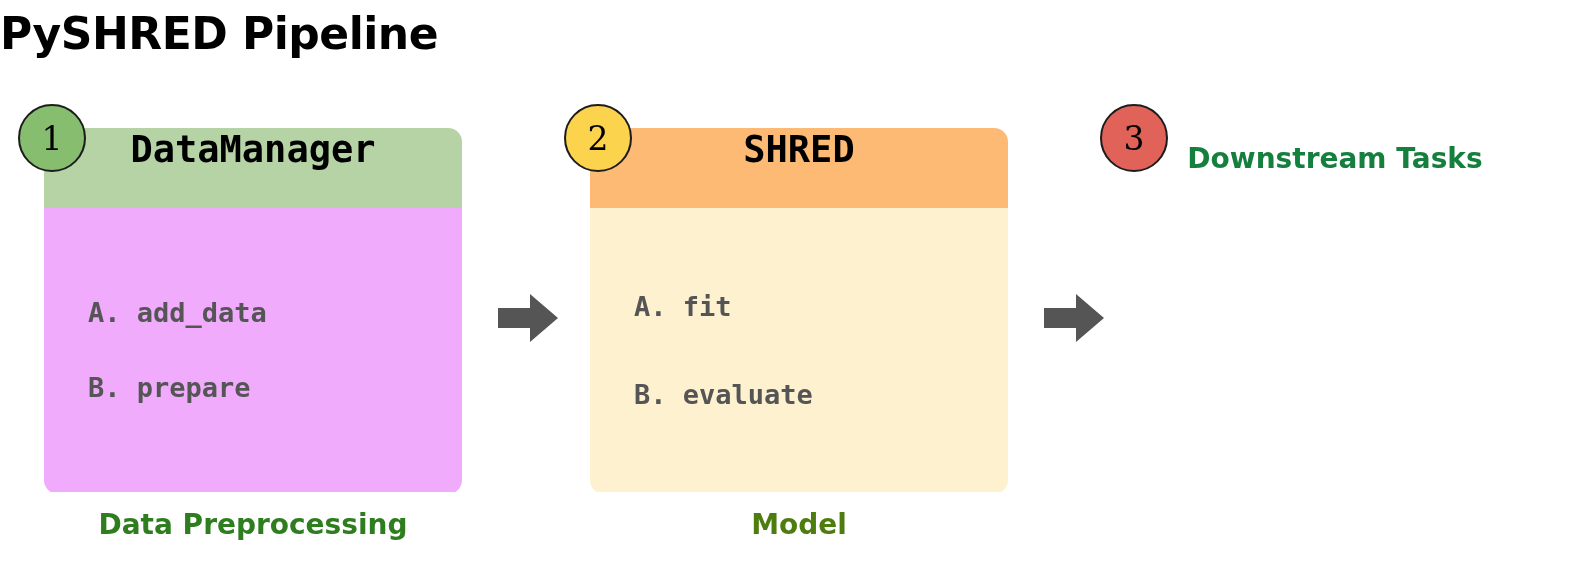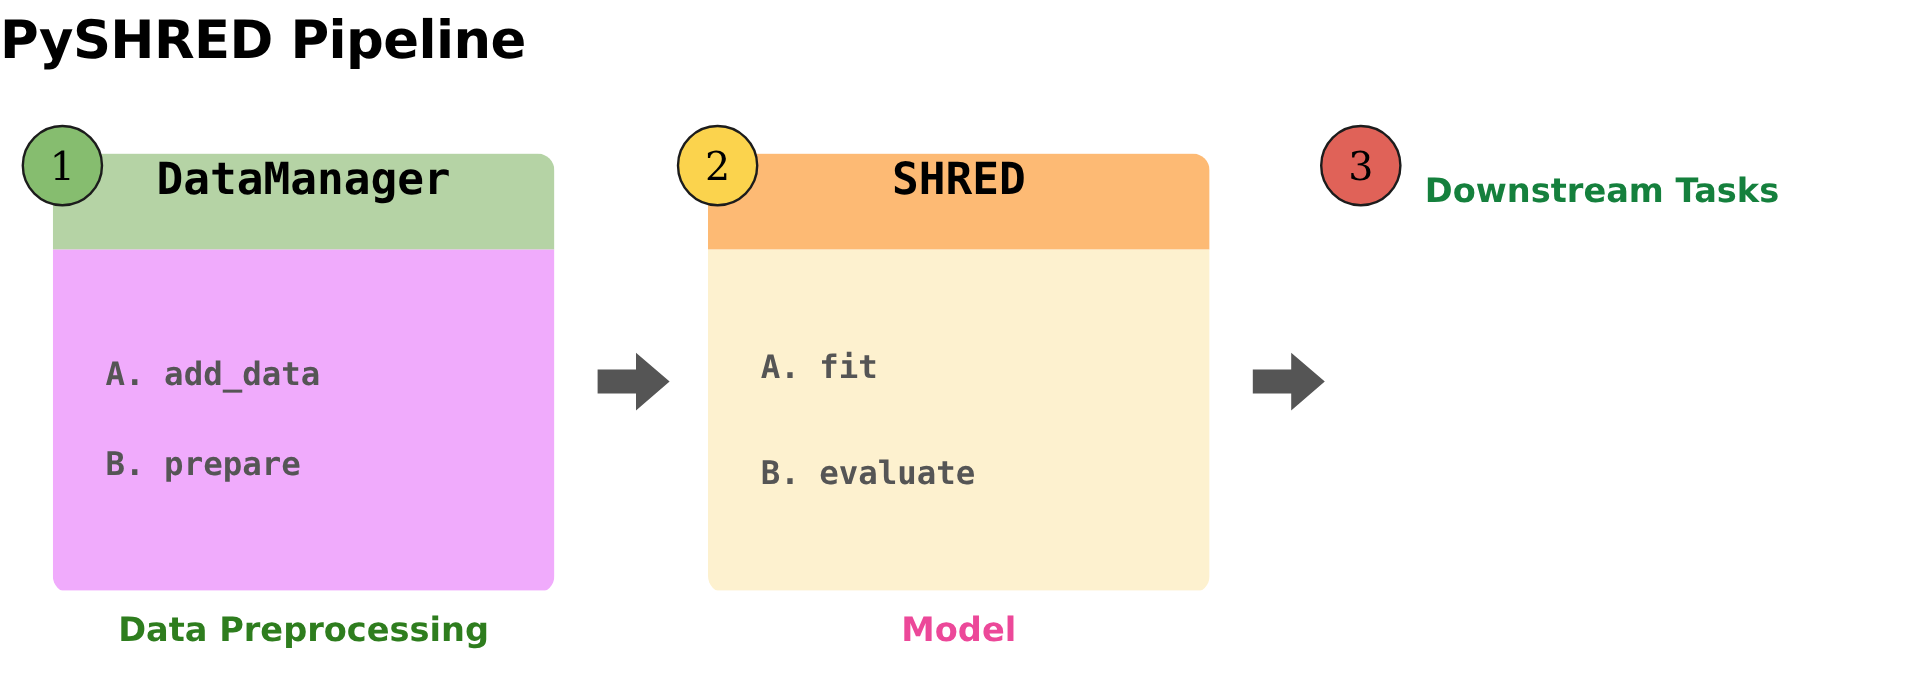--- a/index.html
+++ b/index.html
@@ -126,21 +126,21 @@
   .caption {
     margin-top: 14px;
     width: 100%;
     text-align: center;
     font-family: "DejaVu Sans", sans-serif;
     font-size: 28px;
     font-weight: bold;
     white-space: nowrap;
   }
   .caption-green  { color: #2e7d1e; }
-  .caption-yellow { color: #ec4899; }
+  .caption-yellow { color: #4d7c0f; }
   .caption-red    { color: #15803d; }
 
   
   .arrow {
     position: absolute;
     top: 290px;
     width: 64px;
     height: 56px;
     color: #555555;
   }

